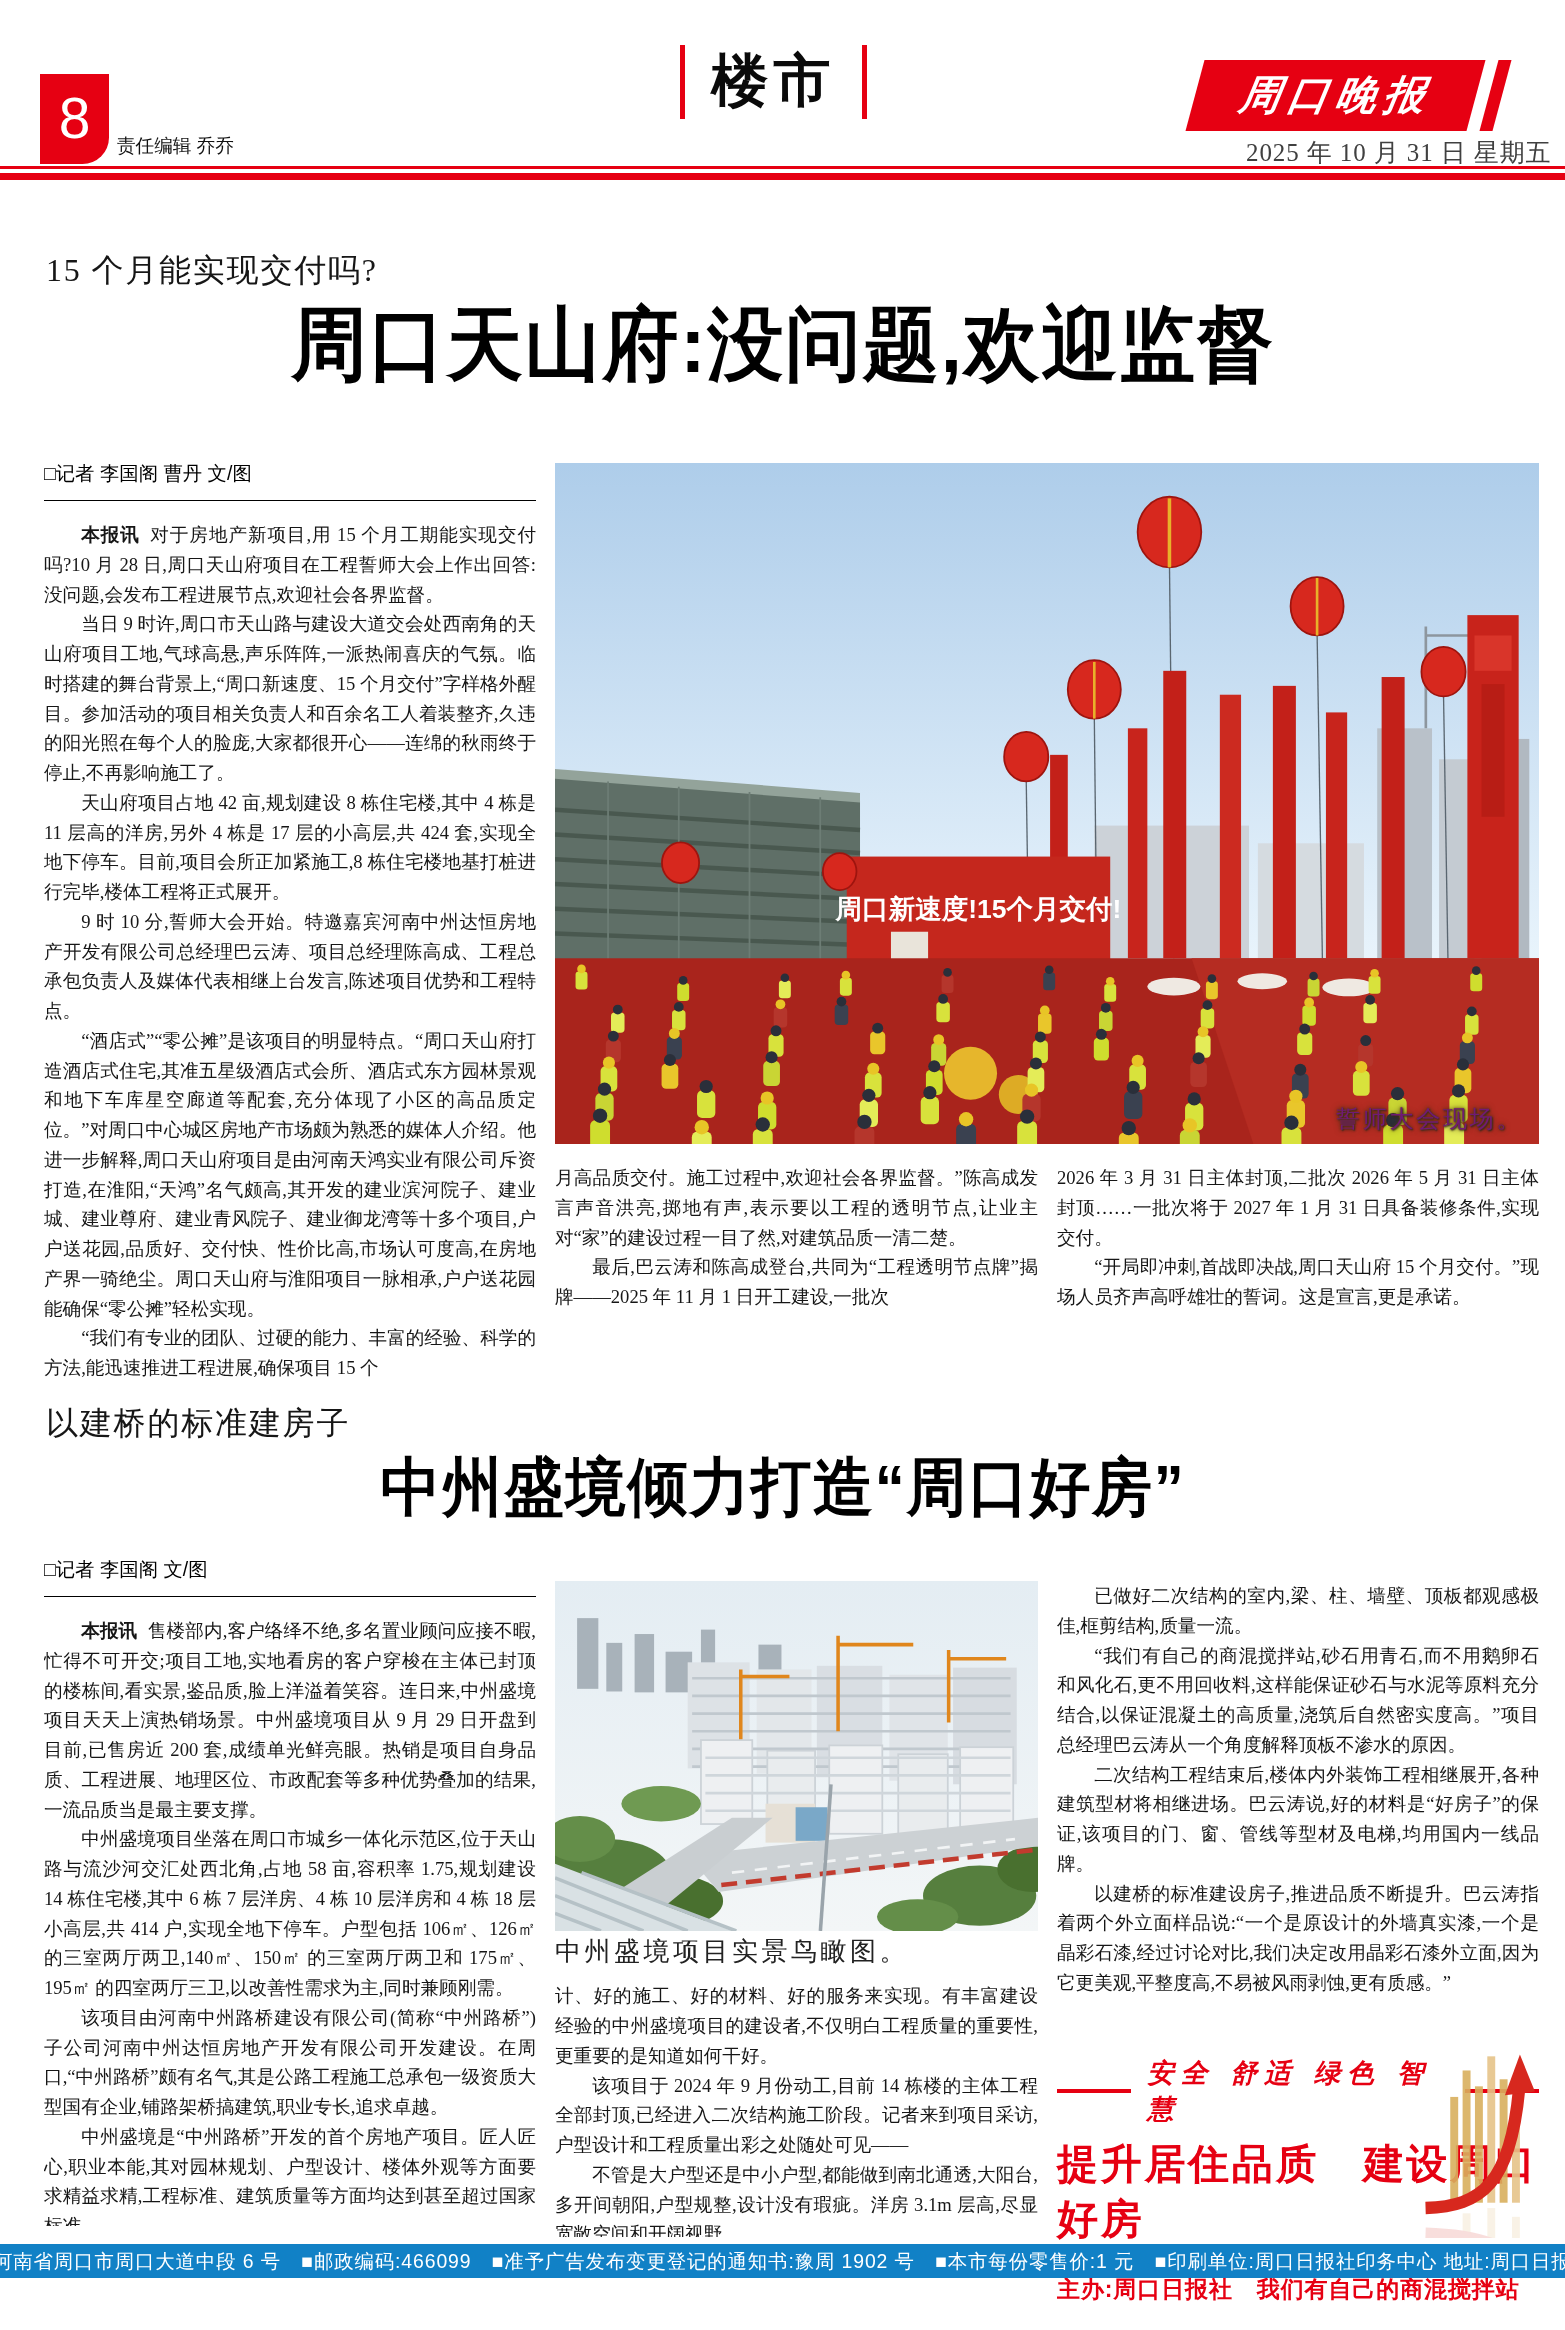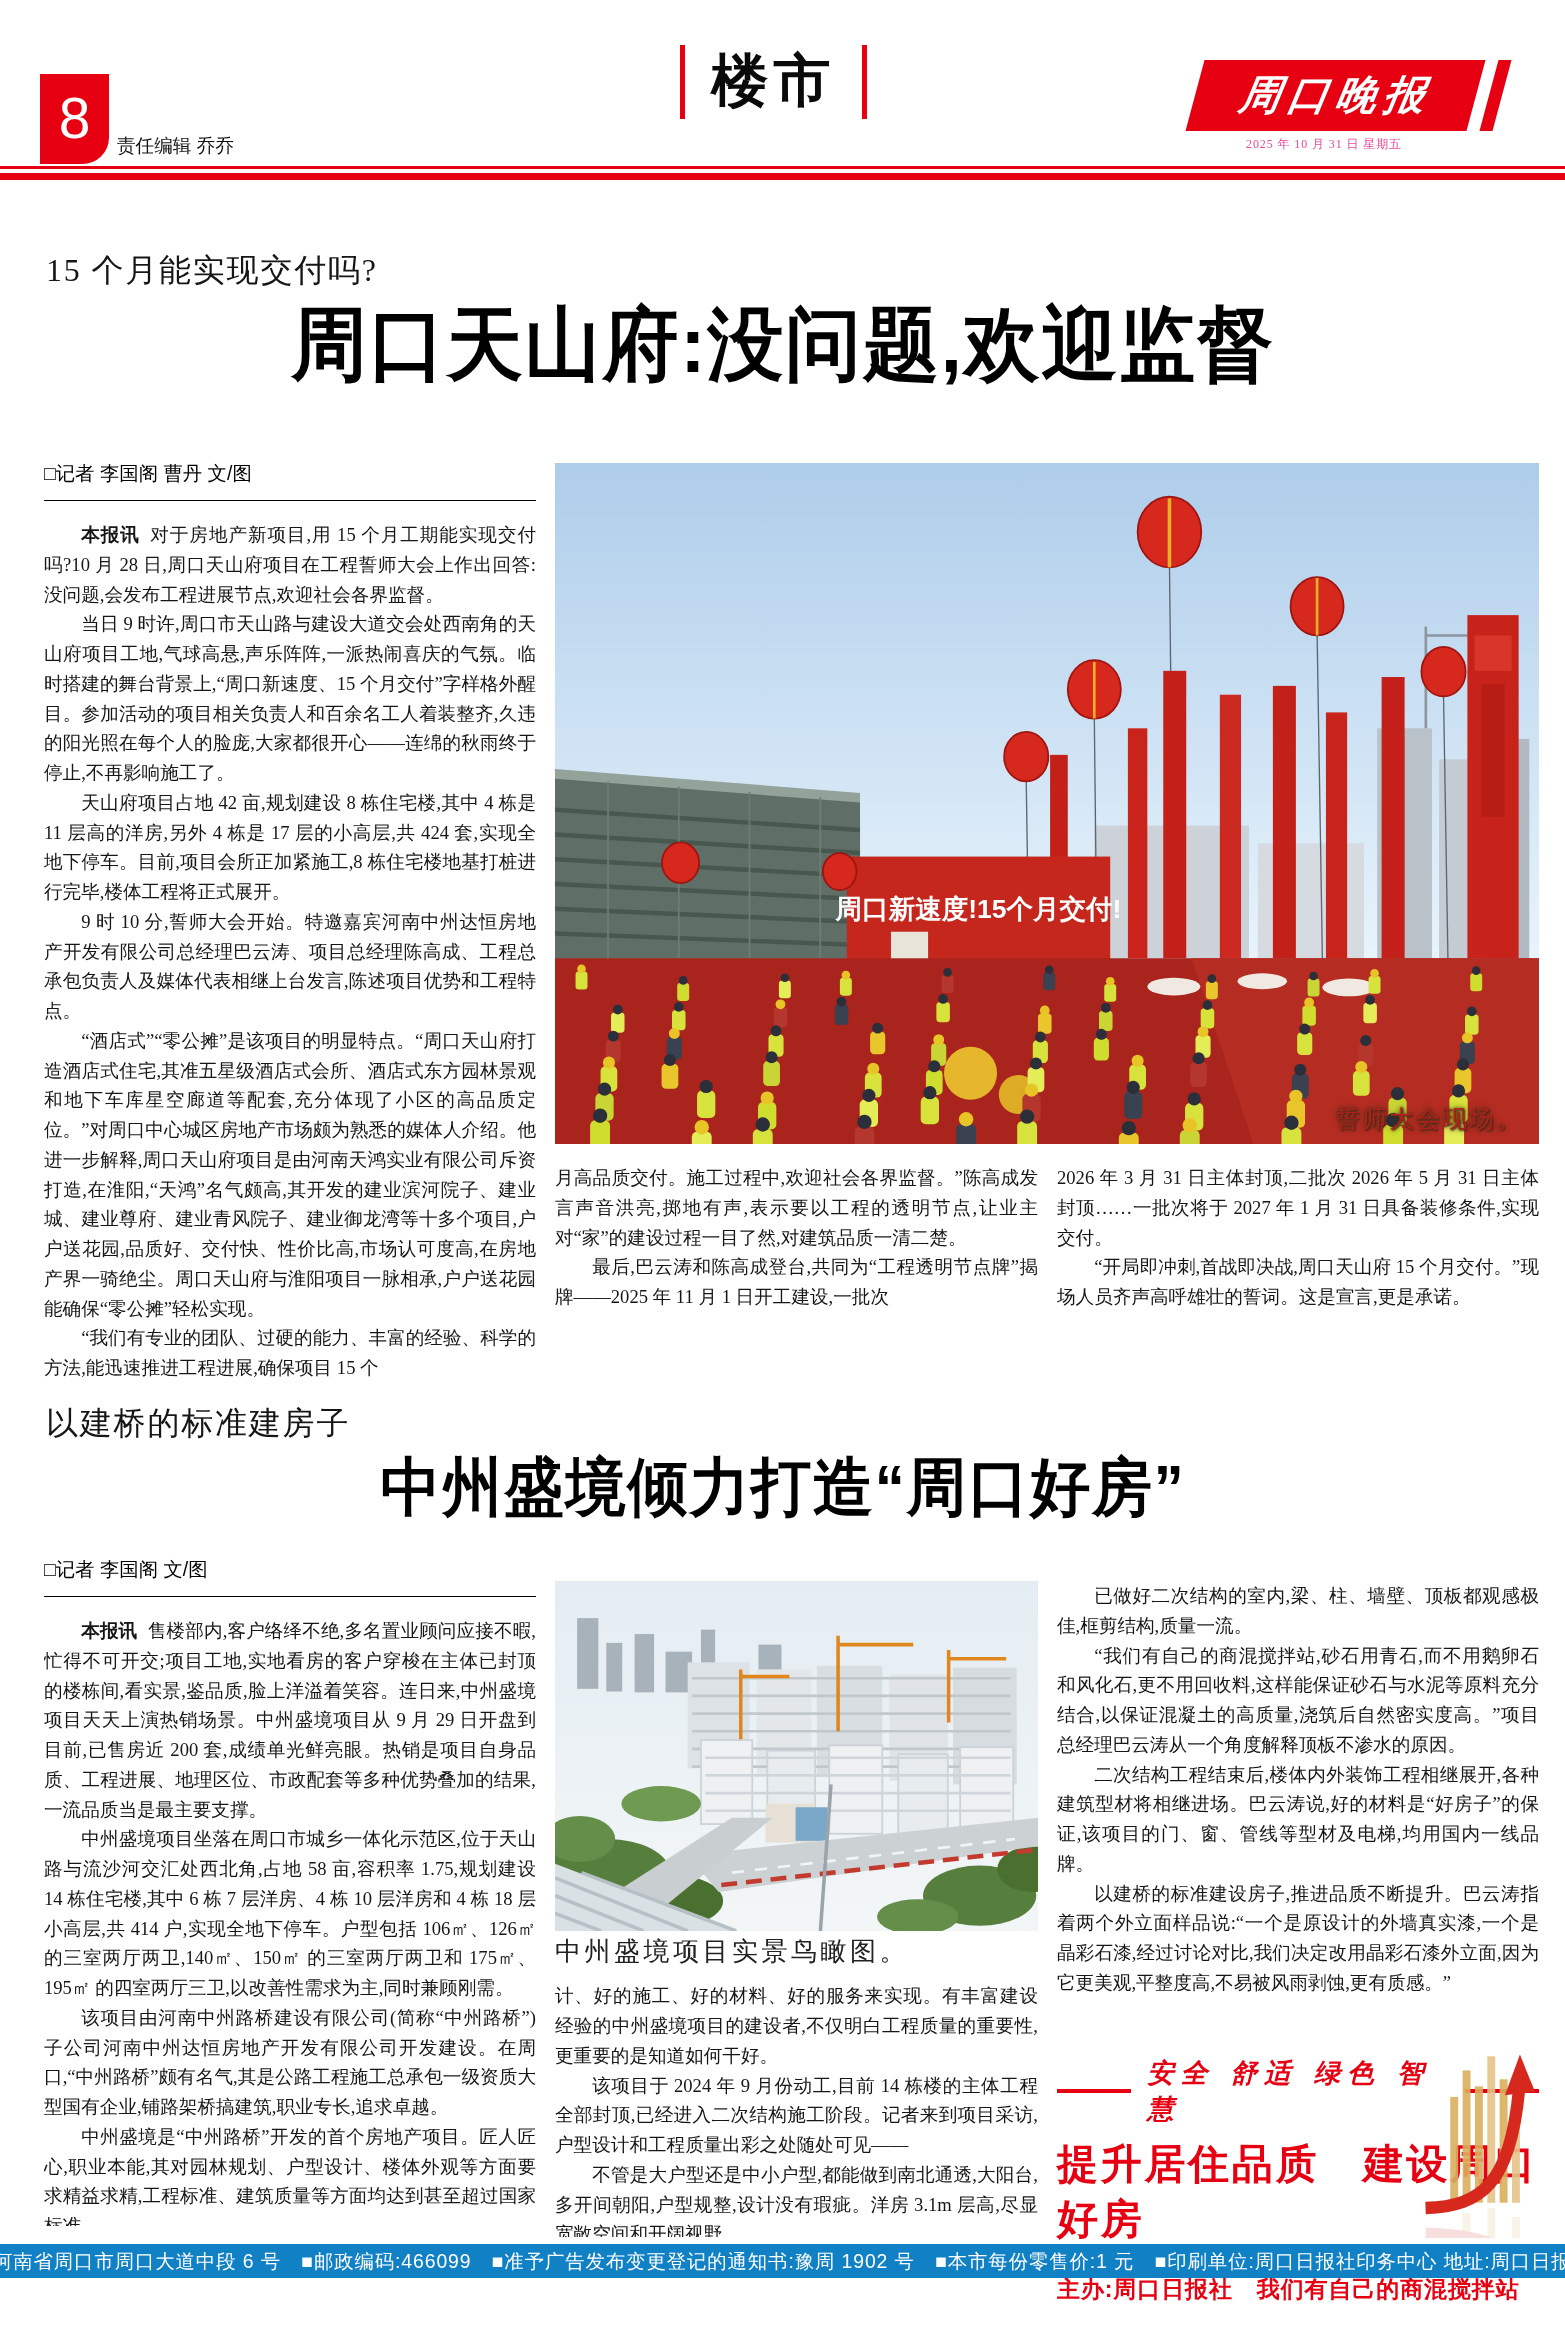--- a/index.html
+++ b/index.html
@@ -14,40 +14,40 @@
   .editor{left:117px;top:133px;font-family:"Liberation Sans",sans-serif;font-size:18.6px;color:#111;}
   .section-wrap{left:566px;top:39px;width:415px;height:85px;display:flex;
     align-items:center;justify-content:center;gap:26px;}
   .section-bar{width:5.3px;height:74px;background:#e60012;}
   .section-title{font-family:"Liberation Sans",sans-serif;font-size:57px;font-weight:900;color:#0a0a0a;letter-spacing:5.3px;}
   .masthead{left:1195px;top:60px;width:281px;height:71px;background:#e60012;
     transform:skewX(-15deg);display:flex;align-items:center;justify-content:center;}
   .masthead-text{color:#fff;font-family:"DejaVu Serif",serif;font-style:italic;font-weight:700;
     font-size:41px;letter-spacing:7px;transform:skewX(6deg);}
   .masthead-slash{left:1489px;top:60px;width:13.3px;height:71px;background:#e60012;transform:skewX(-15deg);}
-  .date{left:1246px;top:136px;font-size:12px;color:#ec4899;letter-spacing:0.9px;}
+  .date{left:1246px;top:136px;font-size:25px;color:#404040;letter-spacing:0.9px;}
   .rule-thin{left:0;top:166px;width:1566px;height:2.7px;background:#e60012;}
   .rule-thick{left:0;top:173px;width:1566px;height:7px;background:#e60012;}
 
   
   .kicker{font-size:32px;color:#161616;letter-spacing:1.8px;}
   .headline{width:1566px;text-align:center;font-family:"Liberation Sans",sans-serif;
     font-weight:900;color:#000;}
   .h1{left:0;top:295px;font-size:76px;letter-spacing:1.8px;transform:scaleY(1.06);}
   .h2{left:0;top:1448px;font-size:60px;letter-spacing:1.8px;transform:scaleY(1.06);}
   .col{overflow:hidden;font-size:18.6px;line-height:1.6;text-align:justify;color:#161616;}
   .col p{margin:0;text-indent:2em;}
   .col p.noindent{text-indent:0;}
   .byline{font-family:"Liberation Sans",sans-serif;font-size:19.4px;font-weight:500;color:#000;
     padding-bottom:10.6px;border-bottom:1.8px solid #000;margin-bottom:19.4px;}
   .lead-tag{font-family:"Liberation Sans",sans-serif;font-weight:700;margin-right:10.6px;}
 
   .photo-frame{overflow:hidden;}
   .photo-frame svg{display:block;width:100%;height:100%;}
-  .photo-cap-overlay{position:absolute;right:16px;bottom:8.8px;color:#b91c1c;font-size:24px;
+  .photo-cap-overlay{position:absolute;right:16px;bottom:8.8px;color:#701a75;font-size:24px;
     letter-spacing:2.7px;text-shadow:0 0 2.7px #5a3a18,0 0 6.2px #3c2a10,0.9px 0.9px 1.8px #222;}
   .photo-cap-below{margin-top:3px;text-align:left;font-size:26px;letter-spacing:3.5px;color:#222;
     padding-right:5.3px;}
 
   
   .ad-box{left:1057px;top:2053px;width:482px;height:184px;}
   .ad-inner{position:relative;width:100%;height:100%;font-family:"Liberation Sans",sans-serif;}
   .ad-slogan-row{display:flex;align-items:center;justify-content:flex-end;gap:16px;margin-top:1.8px;}
   .ad-dash{width:78px;height:3.5px;background:#e60012;}
   .ad-slogan{font-family:"DejaVu Serif",serif;font-style:italic;font-weight:700;

